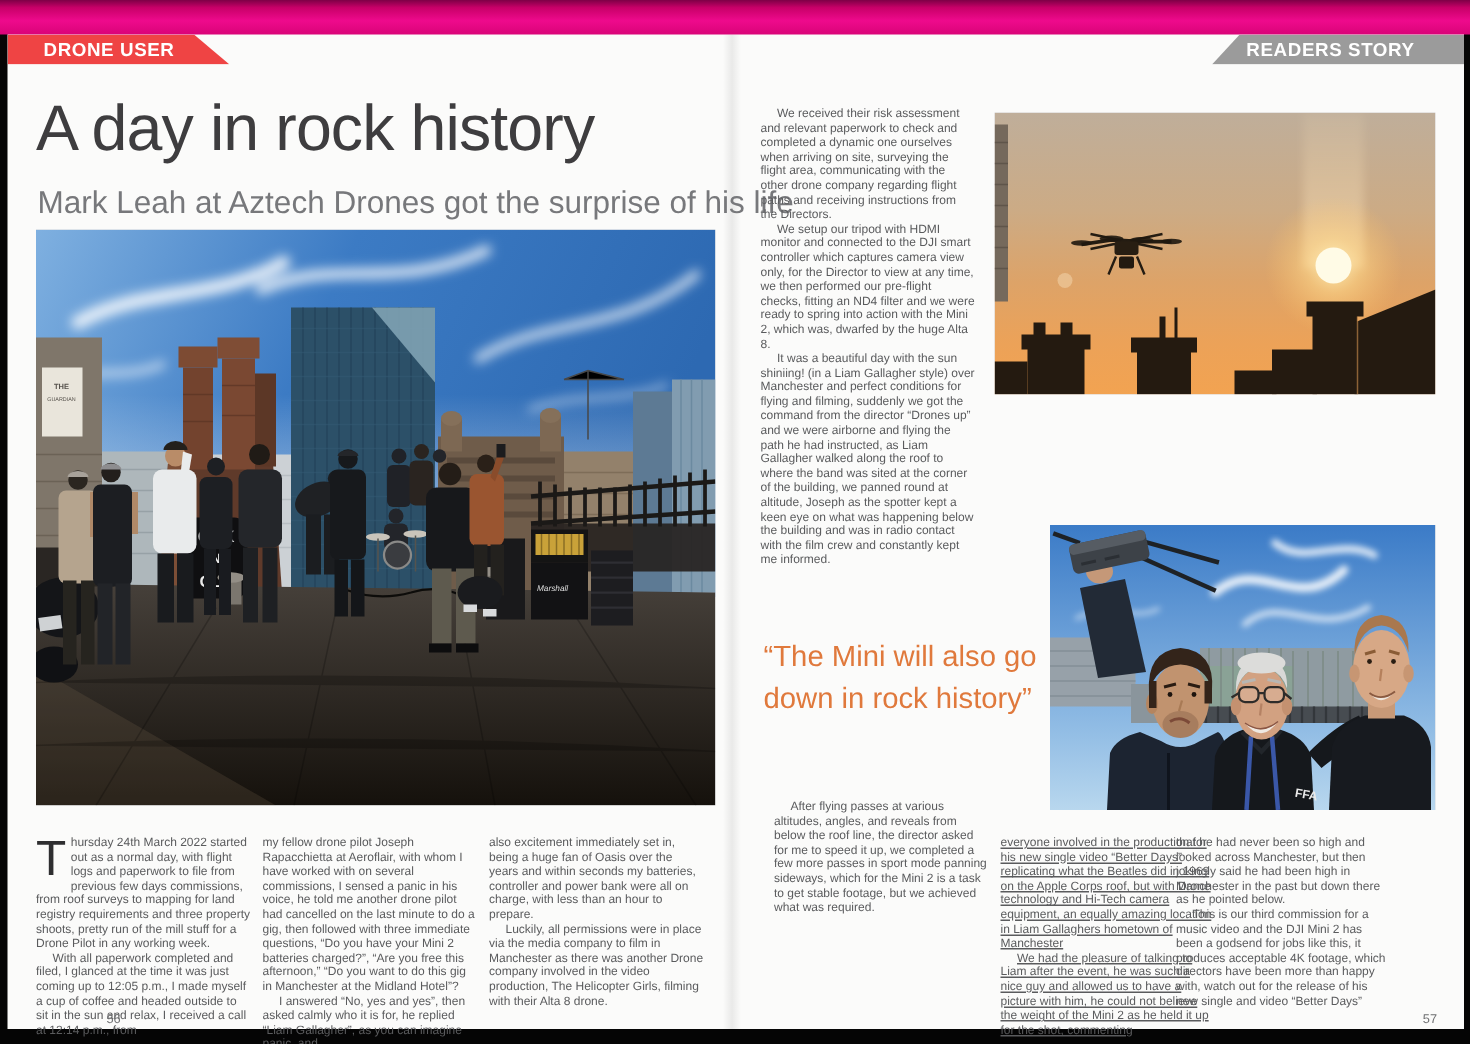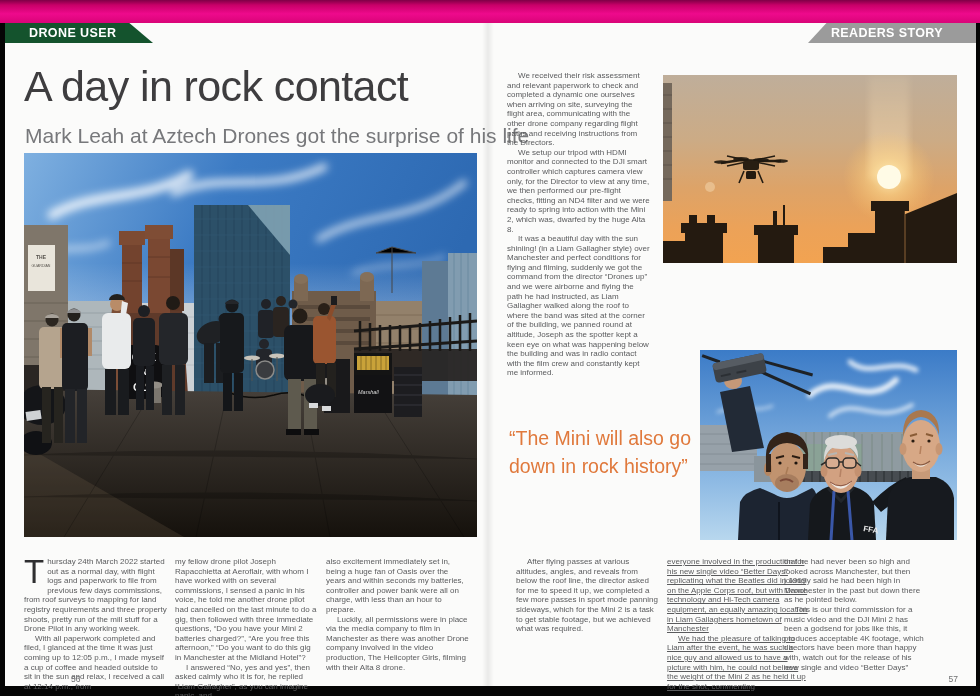--- a/index.html
+++ b/index.html
@@ -5,21 +5,21 @@
   html,body{margin:0;padding:0;background:#1a1a1a;}
   .stage{position:relative;width:980px;height:696px;background:#050505;overflow:hidden;
          font-family:"Liberation Sans",sans-serif;-webkit-font-smoothing:antialiased;}
   .paper{position:absolute;left:5px;top:0;width:971px;height:686px;background:#fbfbfa;}
   .gutter{position:absolute;left:482px;top:23px;width:12px;height:663px;
           background:linear-gradient(90deg,rgba(0,0,0,0),rgba(0,0,0,.07),rgba(0,0,0,0));}
   .topbar{position:absolute;left:0;top:0;width:980px;height:23px;
           background:linear-gradient(180deg,#7e0046 0%,#c80068 22%,#ee0a8c 60%,#d90478 100%);}
   .badge{position:absolute;top:23px;height:20px;display:flex;align-items:center;
          color:#fff;font-weight:bold;font-size:12.5px;letter-spacing:.4px;}
-  .badge-left{left:5px;width:148px;background:#14532d;padding-left:24px;box-sizing:border-box;
+  .badge-left{left:5px;width:148px;background:#ef4444;padding-left:24px;box-sizing:border-box;
               clip-path:polygon(0 0,84% 0,100% 100%,0 100%);}
   .badge-right{right:4px;width:168px;background:#9b9b9b;justify-content:center;
                padding-right:10px;box-sizing:border-box;clip-path:polygon(11% 0,100% 0,100% 100%,0 100%);}
   .title{position:absolute;left:24px;top:62px;font-size:43px;letter-spacing:-.6px;color:#3e3d3f;}
   .subtitle{position:absolute;left:25px;top:124px;font-size:21px;color:#77787b;}
   .photo{position:absolute;overflow:hidden;background:#ddd;}
   .photo svg{display:block;}
   .col{position:absolute;width:143px;font-size:8px;line-height:9.6px;color:#5a5b5d;}
   .col p{margin:0;text-indent:11px;}
   .col p.cont{text-indent:0;}
@@ -38,21 +38,21 @@
   <div class="gutter"></div>
   <div class="topbar"></div>
 
   <div class="badge badge-left">
     <span>DRONE USER</span>
   </div>
   <div class="badge badge-right">
     <span>READERS STORY</span>
   </div>
 
-  <div class="title">A day in rock contact</div>
+  <div class="title">A day in rock history</div>
   <div class="subtitle">Mark Leah at Aztech Drones got the surprise of his life</div>
 
   <div class="photo" style="left:24px;top:153px;width:453px;height:384px;">
     <svg width="453" height="384" viewBox="0 0 453 384">
       <defs>
         <linearGradient id="skyL" x1="0" y1="0" x2="1" y2="0.25">
           <stop offset="0" stop-color="#7fb0e0"></stop>
             <stop offset="0.45" stop-color="#3c7bc4"></stop>
             <stop offset="1" stop-color="#2d69b2"></stop>
         </linearGradient>
@@ -452,21 +452,21 @@
     <p>With all paperwork completed and filed, I glanced at the time it was just coming up to 12:05 p.m., I made myself a cup of coffee and headed outside to sit in the sun and relax, I received a call at 12:14 p.m., from</p>
   </div>
   <div class="col" style="left:175px;top:557px;">
     <p class="cont">my fellow drone pilot Joseph Rapacchietta at Aeroflair, with whom I have worked with on several commissions, I sensed a panic in his voice, he told me another drone pilot had cancelled on the last minute to do a gig, then followed with three immediate questions, “Do you have your Mini 2 batteries charged?”, “Are you free this afternoon,” “Do you want to do this gig in Manchester at the Midland Hotel”?</p>
     <p>I answered “No, yes and yes”, then asked calmly who it is for, he replied “Liam Gallagher”, as you can imagine panic, and</p>
   </div>
   <div class="col" style="left:326px;top:557px;">
     <p class="cont">also excitement immediately set in, being a huge fan of Oasis over the years and within seconds my batteries, controller and power bank were all on charge, with less than an hour to prepare.</p>
     <p>Luckily, all permissions were in place via the media company to film in Manchester as there was another Drone company involved in the video production, The Helicopter Girls, filming with their Alta 8 drone.</p>
   </div>
-  <div class="col" style="left:516px;top:557px;">
+  <div class="col" style="left:516px;top:533px;">
     <p>After flying passes at various altitudes, angles, and reveals from below the roof line, the director asked for me to speed it up, we completed a few more passes in sport mode panning sideways, which for the Mini 2 is a task to get stable footage, but we achieved what was required.</p>
   </div>
   <div class="col" style="left:667px;top:557px;text-decoration:underline;">
     <p class="cont">everyone involved in the production for his new single video “Better Days” replicating what the Beatles did in 1969 on the Apple Corps roof, but with Drone technology and Hi-Tech camera equipment, an equally amazing location in Liam Gallaghers hometown of Manchester</p>
     <p>We had the pleasure of talking to Liam after the event, he was such a nice guy and allowed us to have a picture with him, he could not believe the weight of the Mini 2 as he held it up for the shot, commenting</p>
   </div>
   <div class="col" style="left:784px;top:557px;">
     <p class="cont">that he had never been so high and looked across Manchester, but then jokingly said he had been high in Manchester in the past but down there as he pointed below.</p>
     <p>This is our third commission for a music video and the DJI Mini 2 has been a godsend for jobs like this, it produces acceptable 4K footage, which directors have been more than happy with, watch out for the release of his new single and video “Better Days”</p>
   </div>

